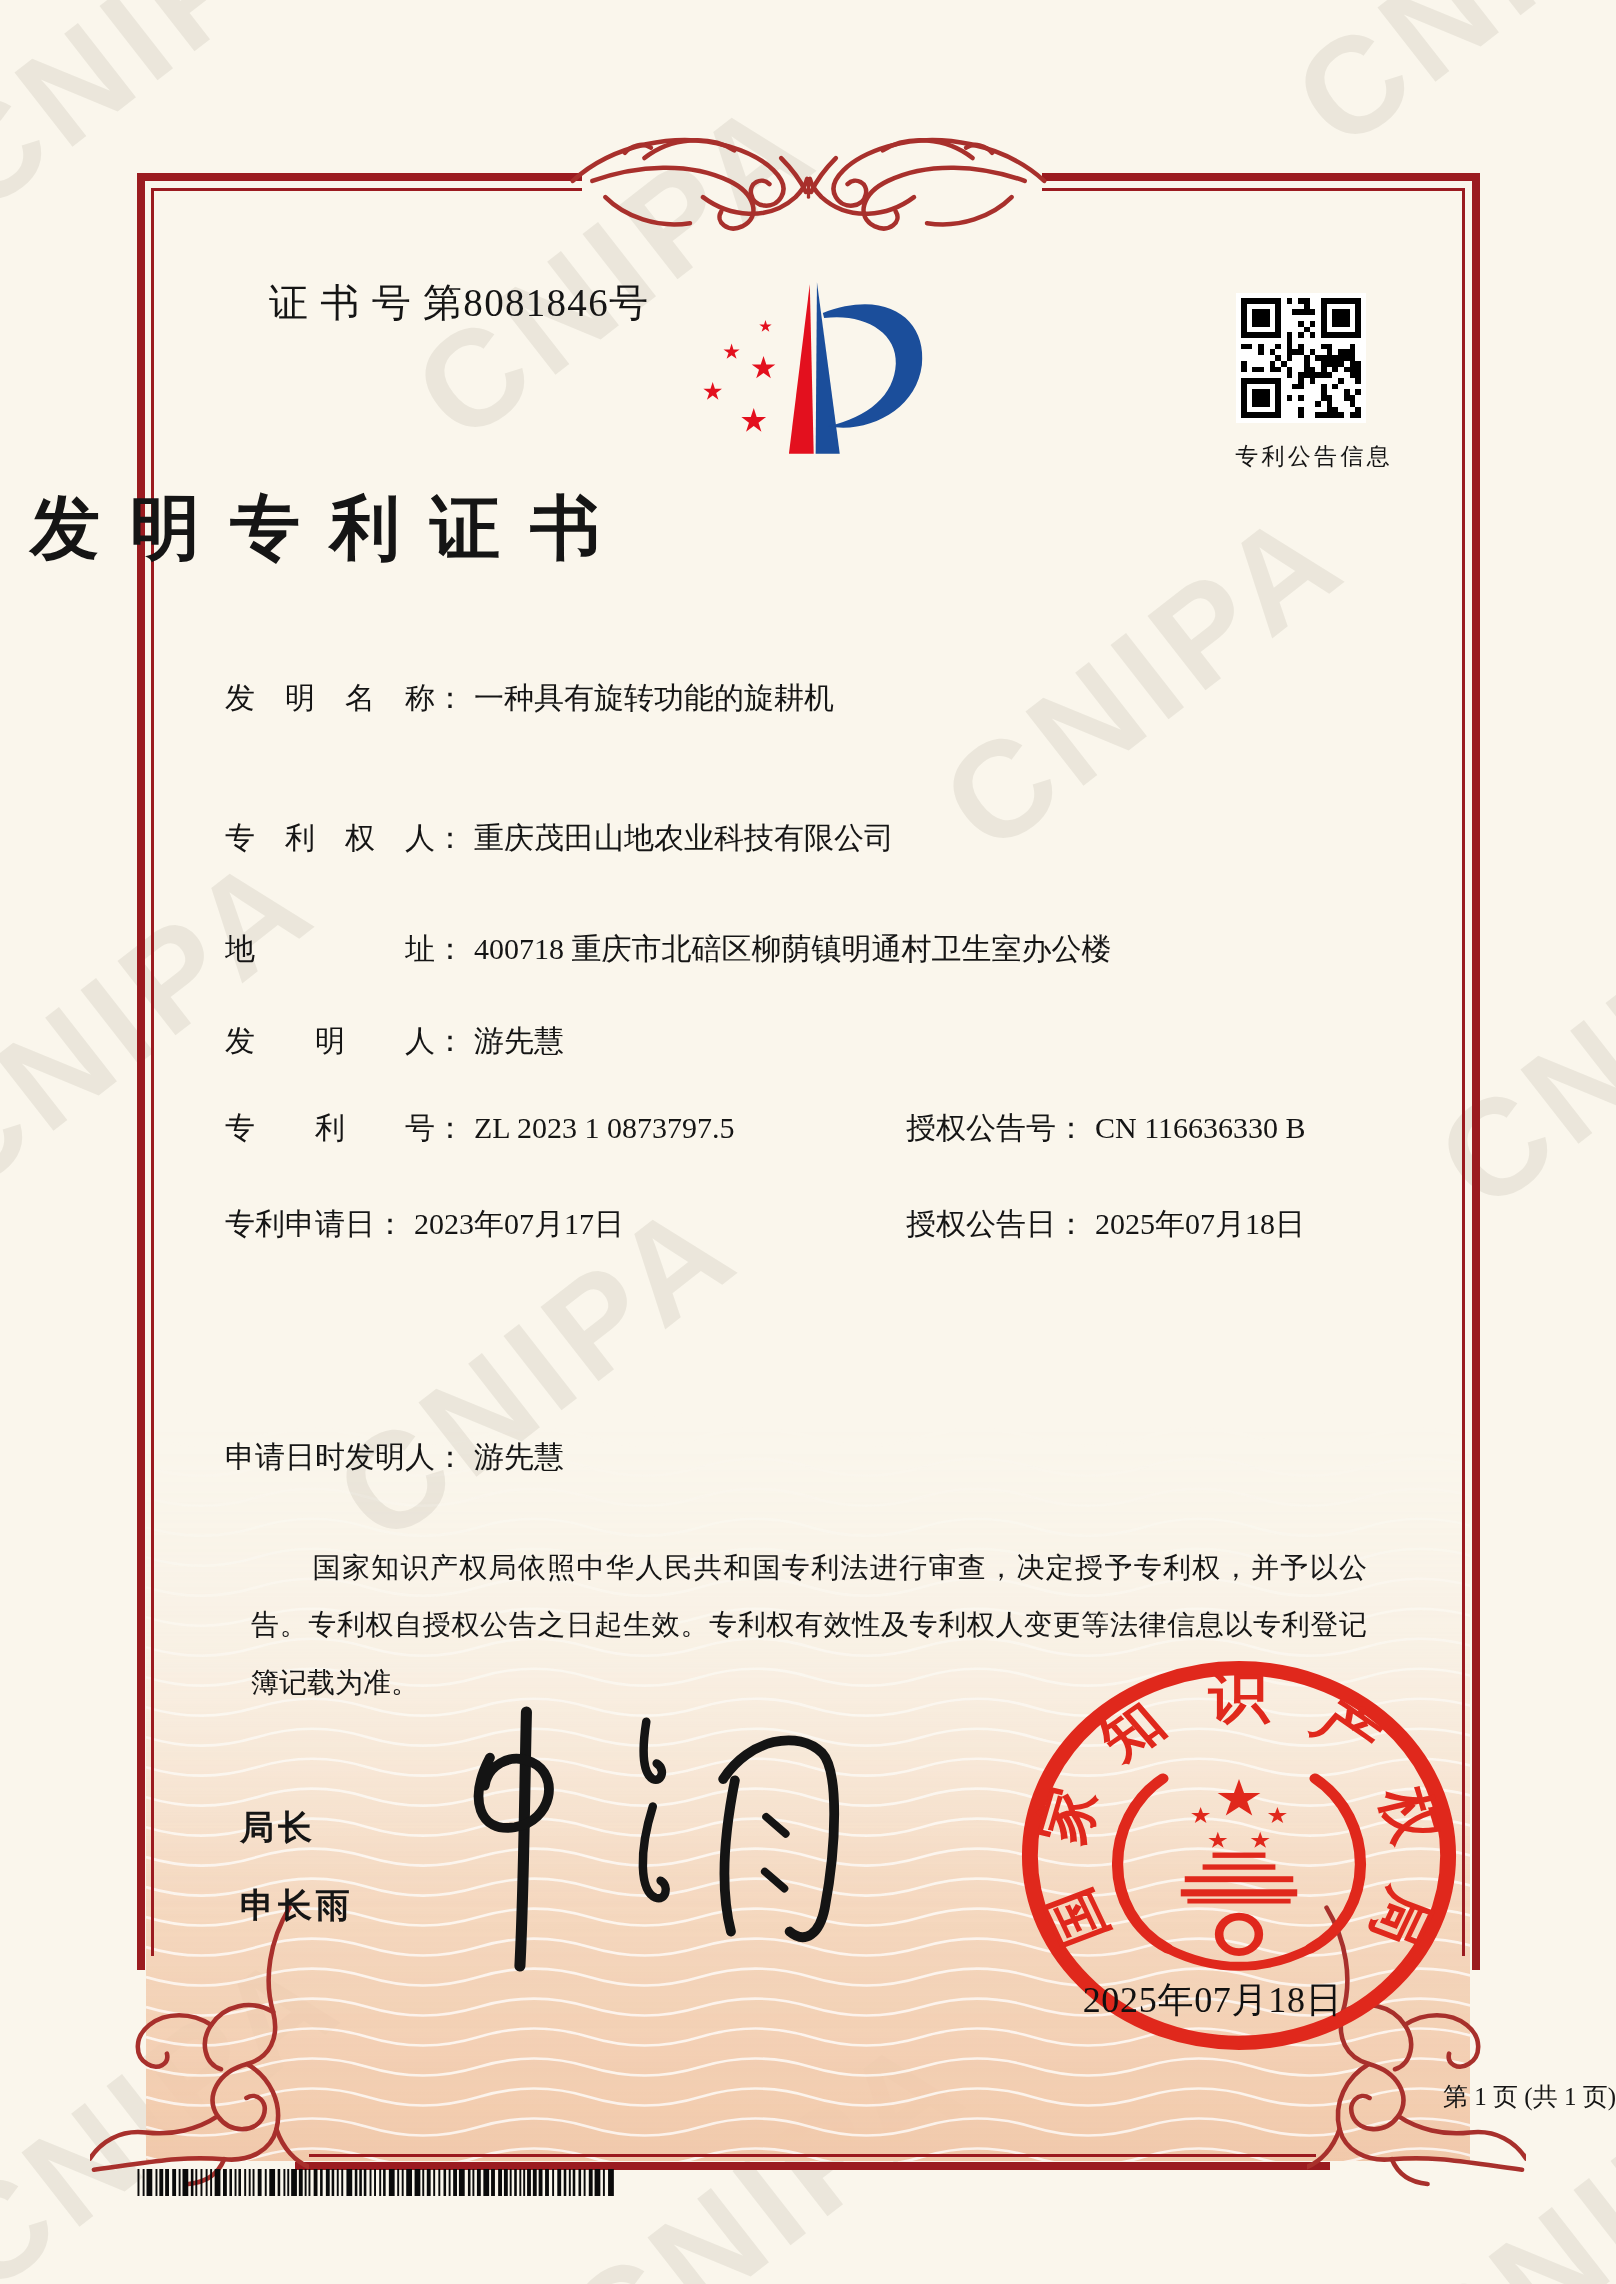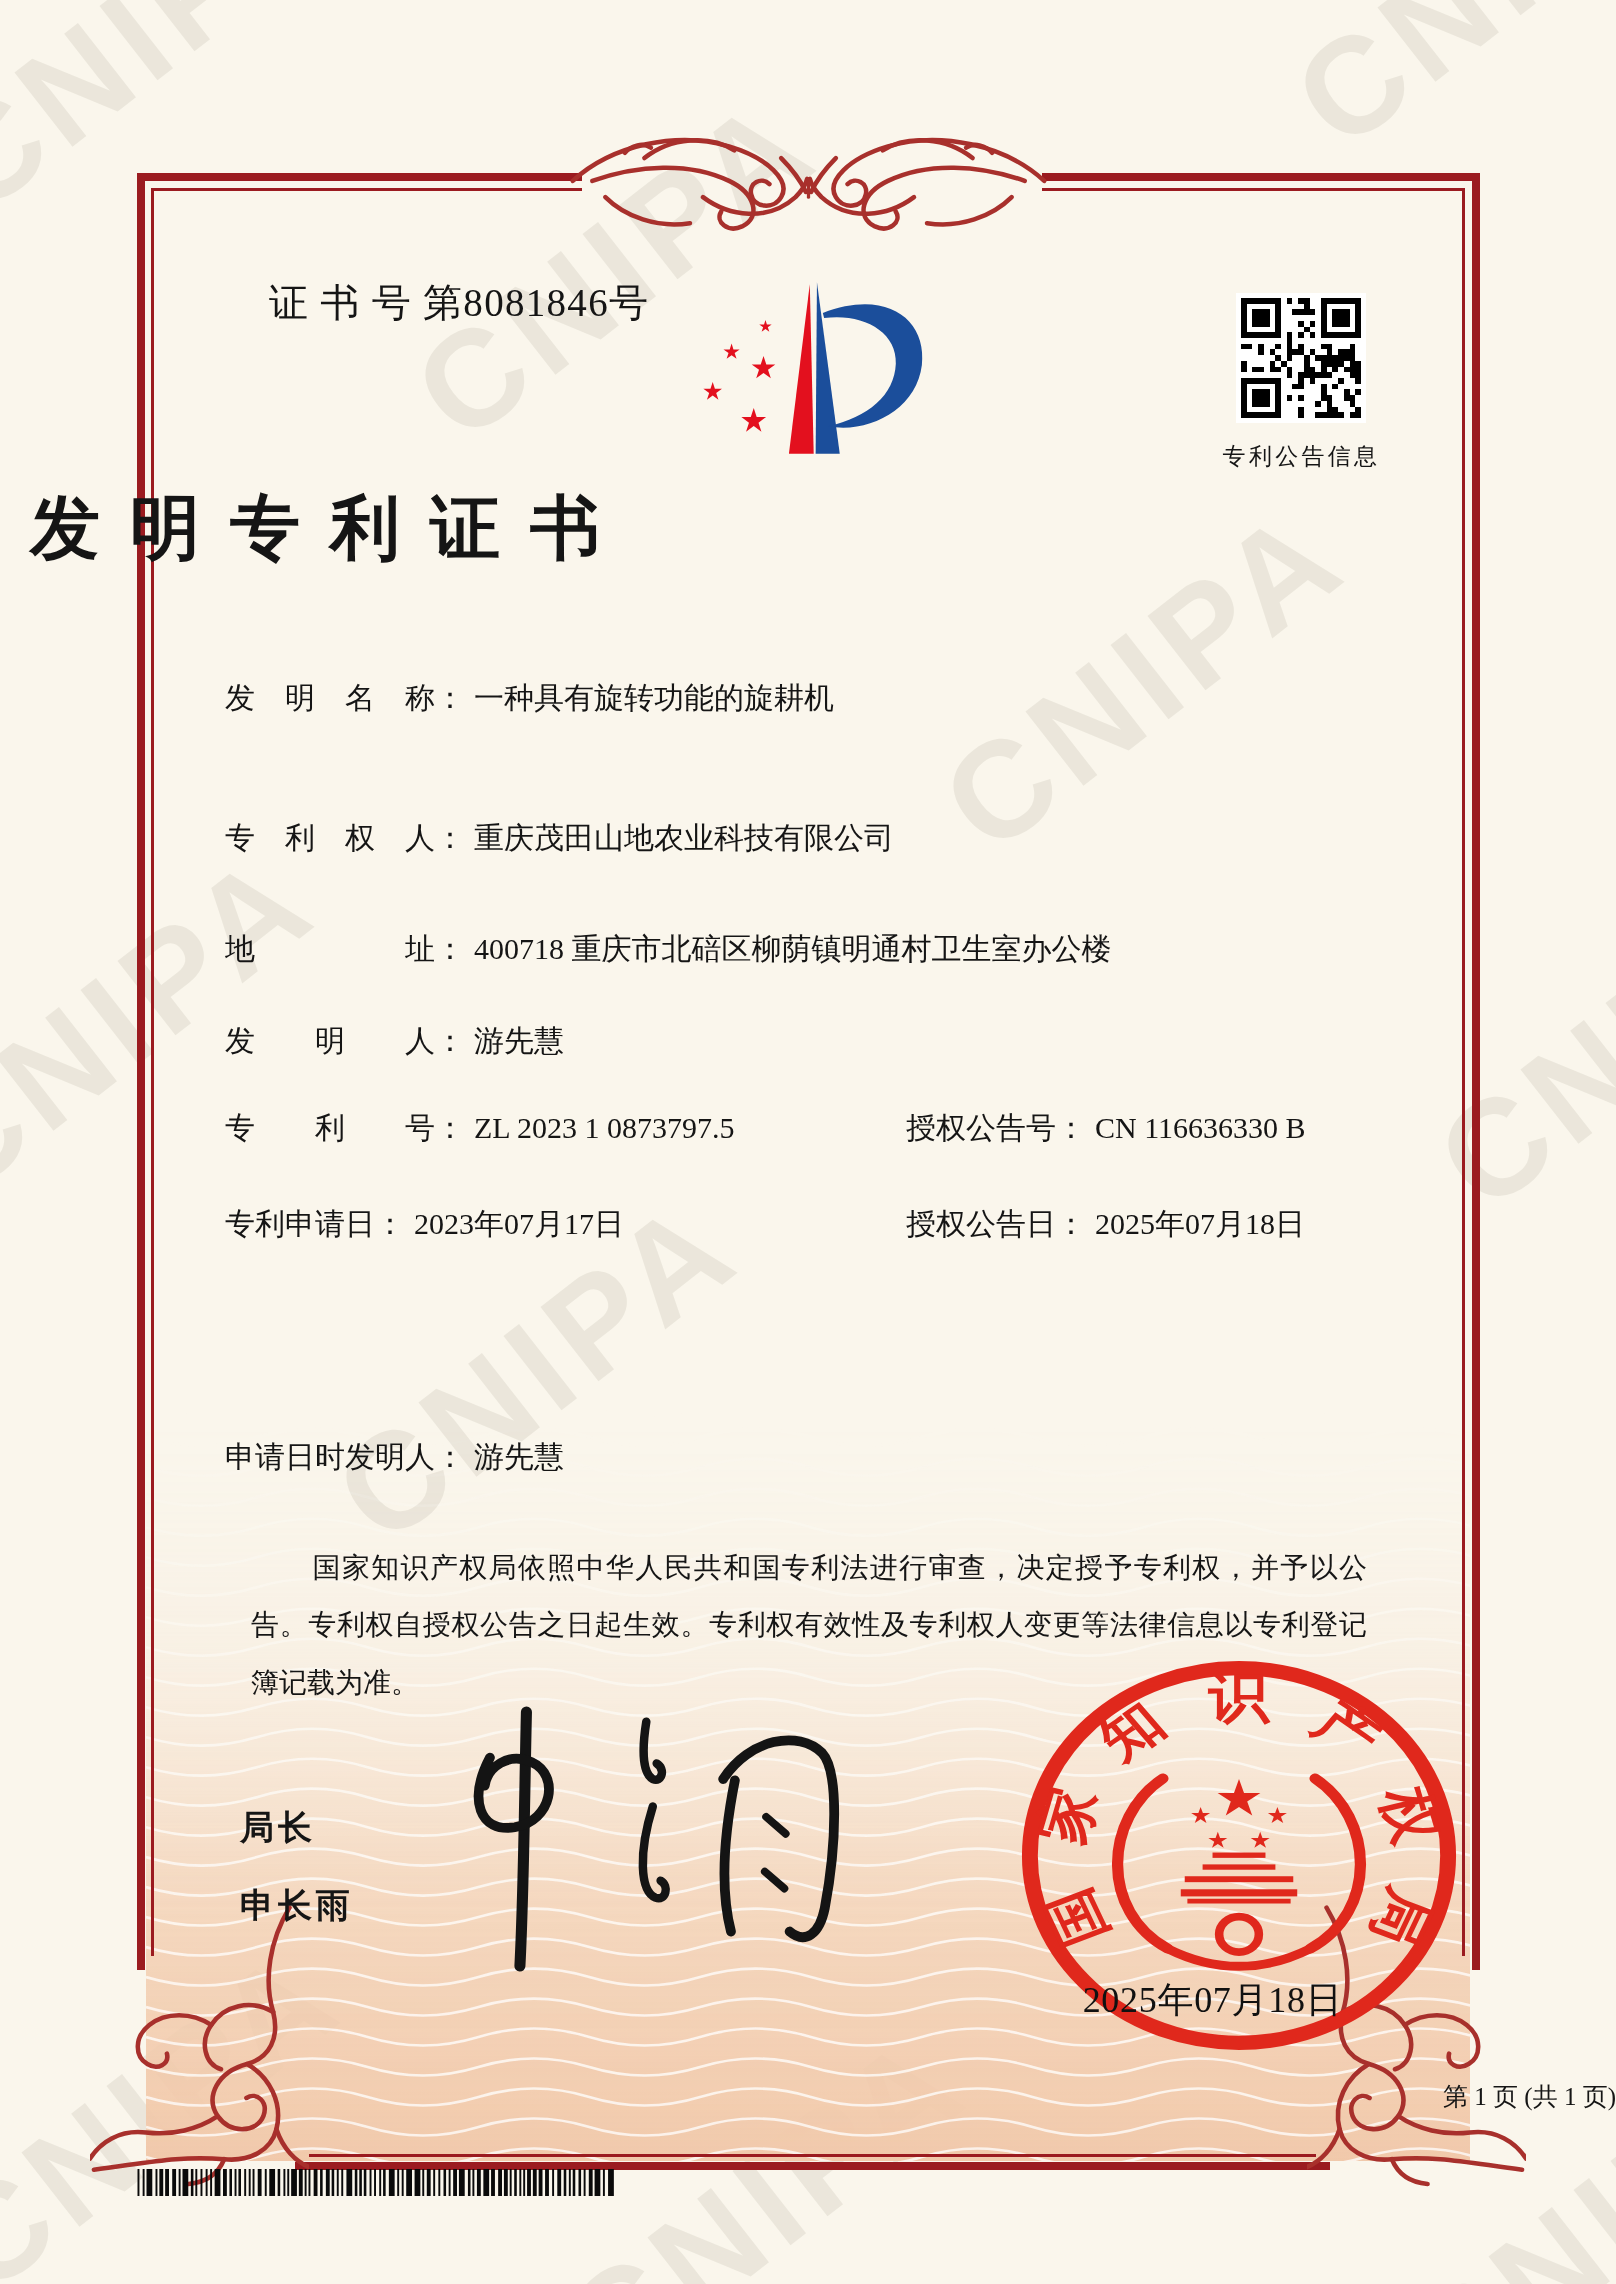--- a/index.html
+++ b/index.html
@@ -9,21 +9,21 @@
   
   .wm{position:absolute;font-family:"Liberation Sans","DejaVu Sans",sans-serif;
       font-weight:bold;font-size:137px;letter-spacing:9px;color:#938c79;opacity:.14;
       transform:rotate(-38deg);white-space:nowrap;pointer-events:none;}
   
   .bl{position:absolute;background:#9b1b20;}
   
   .certno{position:absolute;left:269px;top:276px;font-size:39px;letter-spacing:1.3px;}
   .qrbox{position:absolute;left:1236px;top:293px;width:130px;height:130px;background:#fff;}
   .qrbox svg{position:absolute;left:5.2px;top:5.2px;}
-  .qrcap{position:absolute;left:1210px;top:441px;width:183px;text-align:center;
+  .qrcap{position:absolute;left:1210px;top:441px;width:183px;text-align:right;
          font-size:23px;letter-spacing:3.3px;}
   .title{position:absolute;left:0;top:482px;width:1616px;
          font-size:70px;font-weight:bold;letter-spacing:30px;padding-left:30px;box-sizing:border-box;}
   
   .row{position:absolute;left:225px;font-size:30px;white-space:nowrap;}
   .row .lab{display:inline-block;}
   .row .val{margin-left:9px;}
   .rcol{left:906px;}
   
   .statement{position:absolute;left:251px;top:1539px;width:1116px;font-size:28px;

